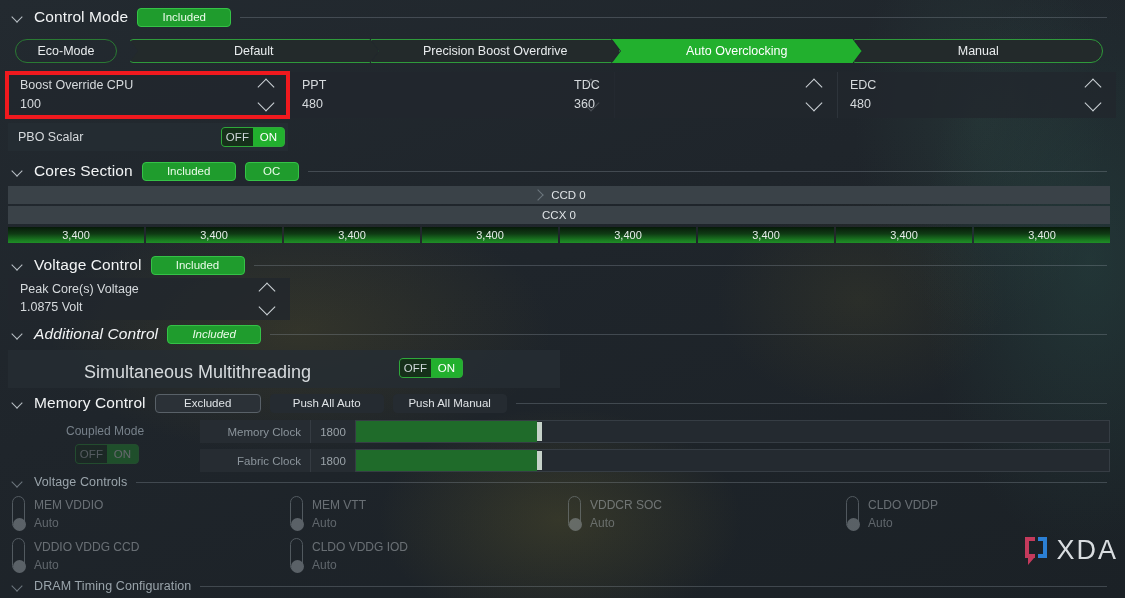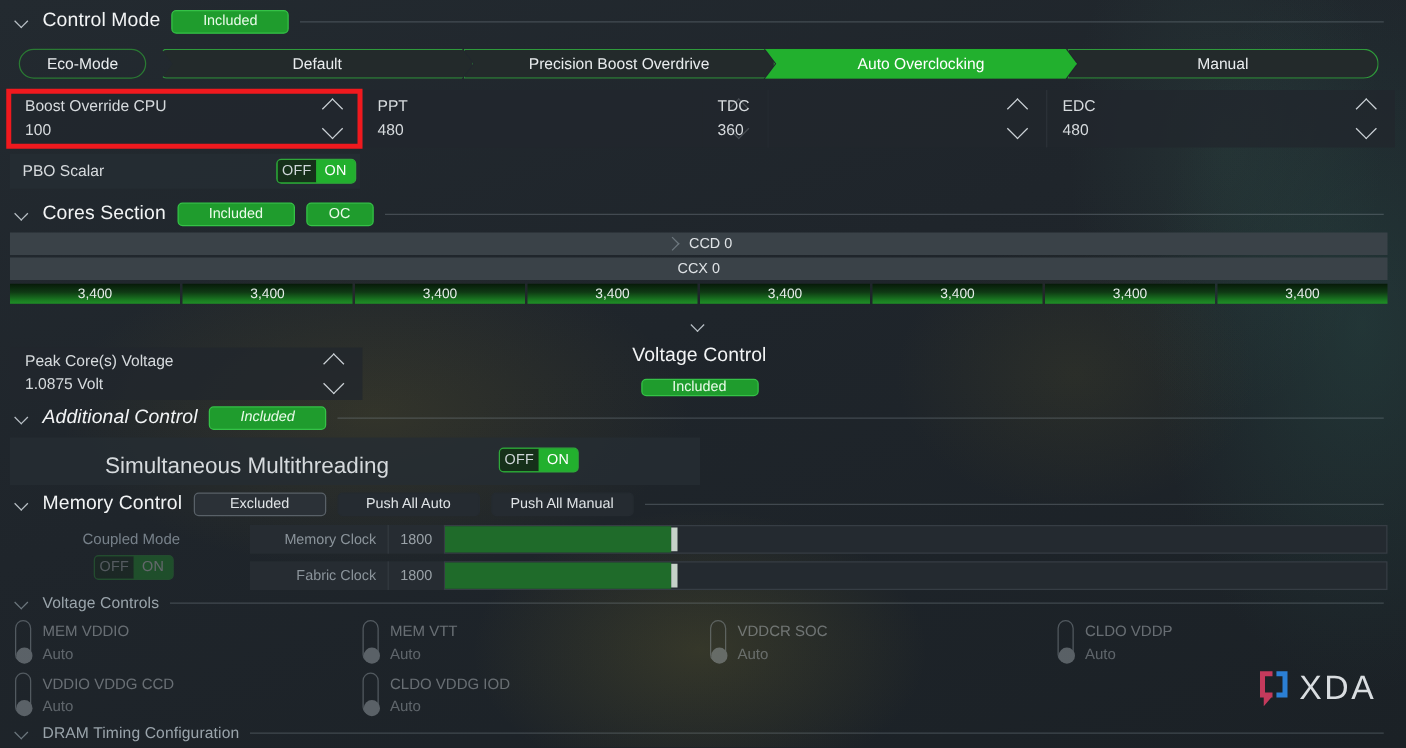--- a/index.html
+++ b/index.html
@@ -157,21 +157,21 @@
   }
   .vswitch .dot {
     position: absolute; left: 0px; bottom: -2px; width: 13px; height: 13px;
     border-radius: 50%; background: #aeb6bc;
   }
   .vc .vtxt { display: flex; flex-direction: column; gap: 4px; padding-top: 2px; }
   .vc .vname { font-size: 12px; color: #cfd5da; white-space: nowrap; }
   .vc .vval { font-size: 12px; color: #b9c0c6; }
 
   
-  #xda { position: absolute; right: 24px; bottom: 32px; display: flex; align-items: flex-end; gap: 7px; }
+  #xda { position: absolute; right: 7px; bottom: 32px; display: flex; align-items: flex-end; gap: 7px; }
   #xda .brk { display: flex; gap: 2px; }
   #xda .word { font-size: 27px; letter-spacing: 2px; color: #d9dde0; font-family: "Liberation Sans", sans-serif; }
 </style>
 </head>
 <body>
 
 <div id="app">
 
   <div class="sec-head" style="left:12px; top:6px; width:1095px;">
     <span class="chev"></span>
@@ -245,21 +245,21 @@
     <div class="core">3,400</div>
     <div class="core">3,400</div>
     <div class="core">3,400</div>
     <div class="core">3,400</div>
     <div class="core">3,400</div>
     <div class="core">3,400</div>
     <div class="core">3,400</div>
     <div class="core">3,400</div>
   </div>
 
-  <div class="sec-head" style="left:12px; top:254px; width:1095px;flex-direction:column;">
+  <div class="sec-head" style="left:12px; top:254px; width:1095px;">
     <span class="chev"></span>
     <span class="sec-title">Voltage Control</span>
     <span class="pill inc">Included</span>
     <span class="hline"></span>
   </div>
 
   <div class="spin" style="position:absolute; left:8px; top:278px; width:282px; height:42px; border-right:none;">
     <span class="lbl" style="top:4px;">Peak Core(s) Voltage</span>
     <span class="val" style="top:22px;">1.0875 Volt</span>
     <span class="arrow up" style="top:5px;"></span>

